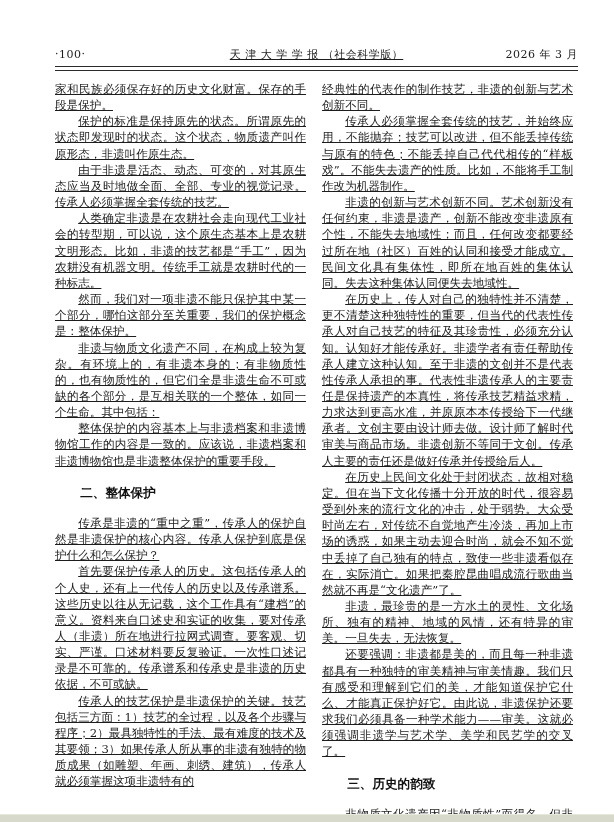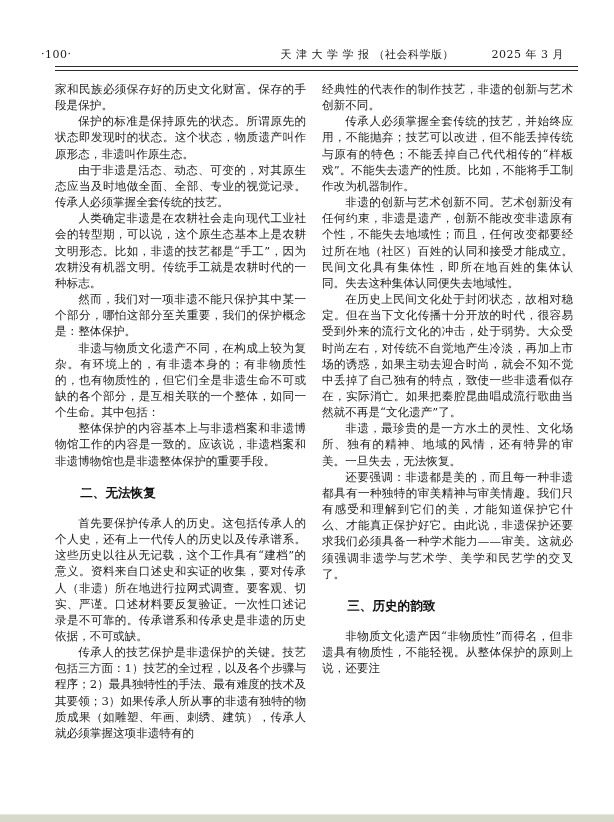--- a/index.html
+++ b/index.html
@@ -11,29 +11,29 @@
     height: 822px;
     position: relative;
     background: #ffffff;
     font-family: "DejaVu Serif", "Liberation Serif", serif;
     color: #1d1d1d;
     overflow: hidden;
   }
   .running-head {
     position: absolute;
     top: 47px;
-    left: 41px;
+    left: 55px;
     width: 523px;
     display: flex;
     align-items: baseline;
     font-size: 11px;
     letter-spacing: 0.5px;
   }
   .rh-left   { width: 110px; text-align: left; }
-  .rh-center { flex: 1; text-align: right; }
+  .rh-center { flex: 1; text-align: center; text-decoration: underline; }
   .rh-right  { width: 110px; text-align: right; }
   .double-rule {
     position: absolute;
     top: 66px;
     left: 55px;
     width: 523px;
     height: 3px;
     border-top: 1.6px solid #2b2b2b;
     border-bottom: 1.3px solid #2b2b2b;
   }
@@ -47,20 +47,21 @@
   }
   .col {
     width: 251px;
     font-size: 11.6px;
     line-height: 16.15px;
     text-align: justify;
   }
   .para {
     margin: 0;
     text-indent: 2em;
+    text-decoration: underline;
   }
   .para.noindent { text-indent: 0; }
   .sec-heading {
     font-family: "DejaVu Sans", "Liberation Sans", sans-serif;
     font-size: 12.6px;
     font-weight: bold;
     color: #111;
     margin: 16px 0 14px 0;
     text-indent: 2em;
     text-align: left;
@@ -74,42 +75,44 @@
     background: #d7d9ca;
     border-top: 1px solid #e6e8dc;
   }
 </style>
 </head>
 <body>
 
 <div class="running-head">
   <span class="rh-left">·100·</span>
   <span class="rh-center">天 津 大 学 学 报 （社会科学版）</span>
-  <span class="rh-right">2025 年 3 月</span>
+  <span class="rh-right">2026 年 3 月</span>
 </div>
 
 <div class="double-rule"></div>
 
 <div class="content">
   <div class="col">
       <p class="para noindent">家和民族必须保存好的历史文化财富。保存的手段是保护。</p>
       <p class="para">保护的标准是保持原先的状态。所谓原先的状态即发现时的状态。这个状态，物质遗产叫作原形态，非遗叫作原生态。</p>
       <p class="para">由于非遗是活态、动态、可变的，对其原生态应当及时地做全面、全部、专业的视觉记录。传承人必须掌握全套传统的技艺。</p>
       <p class="para">人类确定非遗是在农耕社会走向现代工业社会的转型期，可以说，这个原生态基本上是农耕文明形态。比如，非遗的技艺都是“手工”，因为农耕没有机器文明。传统手工就是农耕时代的一种标志。</p>
       <p class="para">然而，我们对一项非遗不能只保护其中某一个部分，哪怕这部分至关重要，我们的保护概念是：整体保护。</p>
       <p class="para">非遗与物质文化遗产不同，在构成上较为复杂。有环境上的，有非遗本身的；有非物质性的，也有物质性的，但它们全是非遗生命不可或缺的各个部分，是互相关联的一个整体，如同一个生命。其中包括：</p>
       <p class="para">整体保护的内容基本上与非遗档案和非遗博物馆工作的内容是一致的。应该说，非遗档案和非遗博物馆也是非遗整体保护的重要手段。</p>
-      <h3 class="sec-heading">二、无法恢复</h3>
+      <h3 class="sec-heading">二、整体保护</h3>
+      <p class="para">传承是非遗的“重中之重”，传承人的保护自然是非遗保护的核心内容。传承人保护到底是保护什么和怎么保护？</p>
       <p class="para">首先要保护传承人的历史。这包括传承人的个人史，还有上一代传人的历史以及传承谱系。这些历史以往从无记载，这个工作具有“建档”的意义。资料来自口述史和实证的收集，要对传承人（非遗）所在地进行拉网式调查。要客观、切实、严谨。口述材料要反复验证。一次性口述记录是不可靠的。传承谱系和传承史是非遗的历史依据，不可或缺。</p>
       <p class="para">传承人的技艺保护是非遗保护的关键。技艺包括三方面：1）技艺的全过程，以及各个步骤与程序；2）最具独特性的手法、最有难度的技术及其要领；3）如果传承人所从事的非遗有独特的物质成果（如雕塑、年画、刺绣、建筑），传承人就必须掌握这项非遗特有的</p>
     </div>
   <div class="col">
       <p class="para noindent">经典性的代表作的制作技艺，非遗的创新与艺术创新不同。</p>
       <p class="para">传承人必须掌握全套传统的技艺，并始终应用，不能抛弃；技艺可以改进，但不能丢掉传统与原有的特色；不能丢掉自己代代相传的“样板戏”。不能失去遗产的性质。比如，不能将手工制作改为机器制作。</p>
       <p class="para">非遗的创新与艺术创新不同。艺术创新没有任何约束，非遗是遗产，创新不能改变非遗原有个性，不能失去地域性；而且，任何改变都要经过所在地（社区）百姓的认同和接受才能成立。民间文化具有集体性，即所在地百姓的集体认同。失去这种集体认同便失去地域性。</p>
+      <p class="para">在历史上，传人对自己的独特性并不清楚，更不清楚这种独特性的重要，但当代的代表性传承人对自己技艺的特征及其珍贵性，必须充分认知。认知好才能传承好。非遗学者有责任帮助传承人建立这种认知。至于非遗的文创并不是代表性传承人承担的事。代表性非遗传承人的主要责任是保持遗产的本真性，将传承技艺精益求精，力求达到更高水准，并原原本本传授给下一代继承者。文创主要由设计师去做。设计师了解时代审美与商品市场。非遗创新不等同于文创。传承人主要的责任还是做好传承并传授给后人。</p>
       <p class="para">在历史上民间文化处于封闭状态，故相对稳定。但在当下文化传播十分开放的时代，很容易受到外来的流行文化的冲击，处于弱势。大众受时尚左右，对传统不自觉地产生冷淡，再加上市场的诱惑，如果主动去迎合时尚，就会不知不觉中丢掉了自己独有的特点，致使一些非遗看似存在，实际消亡。如果把秦腔昆曲唱成流行歌曲当然就不再是“文化遗产”了。</p>
       <p class="para">非遗，最珍贵的是一方水土的灵性、文化场所、独有的精神、地域的风情，还有特异的审美。一旦失去，无法恢复。</p>
       <p class="para">还要强调：非遗都是美的，而且每一种非遗都具有一种独特的审美精神与审美情趣。我们只有感受和理解到它们的美，才能知道保护它什么、才能真正保护好它。由此说，非遗保护还要求我们必须具备一种学术能力——审美。这就必须强调非遗学与艺术学、美学和民艺学的交叉了。</p>
       <h3 class="sec-heading">三、历史的韵致</h3>
       <p class="para">非物质文化遗产因“非物质性”而得名，但非遗具有物质性，不能轻视。从整体保护的原则上说，还要注</p>
     </div>
 </div>
 
 <div class="scan-edge-bottom"></div>
 

